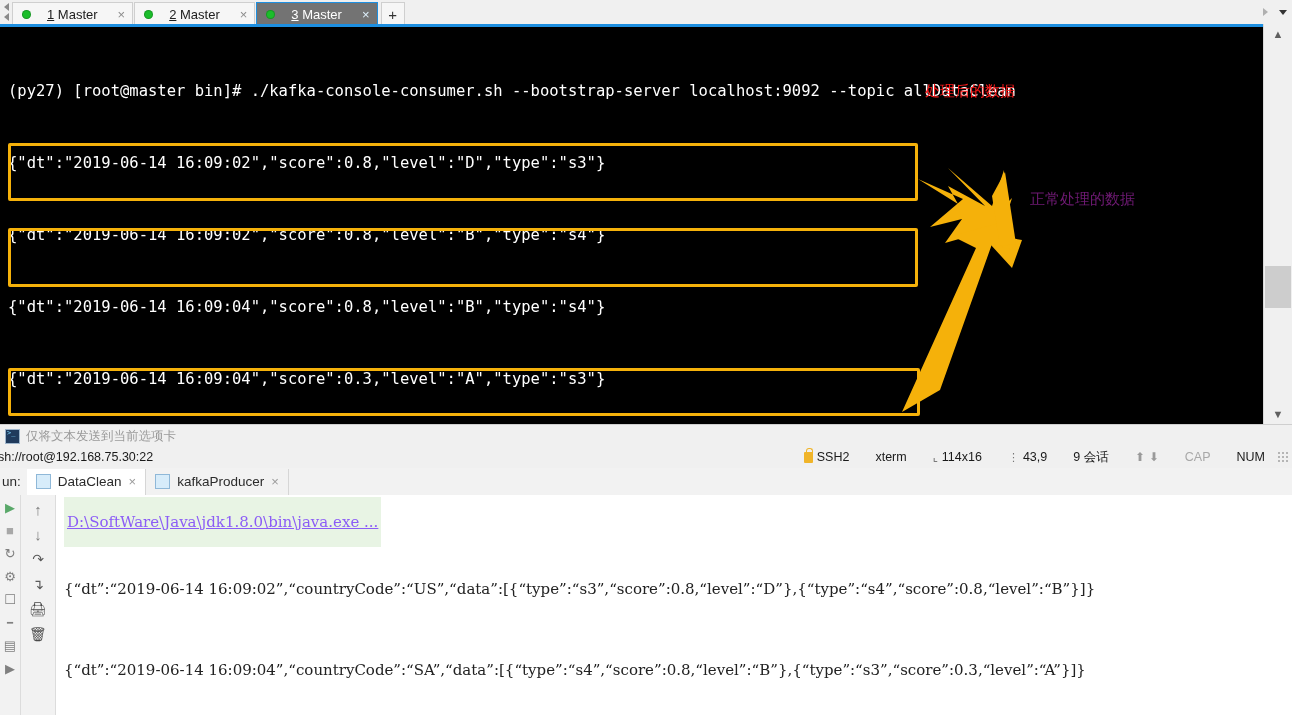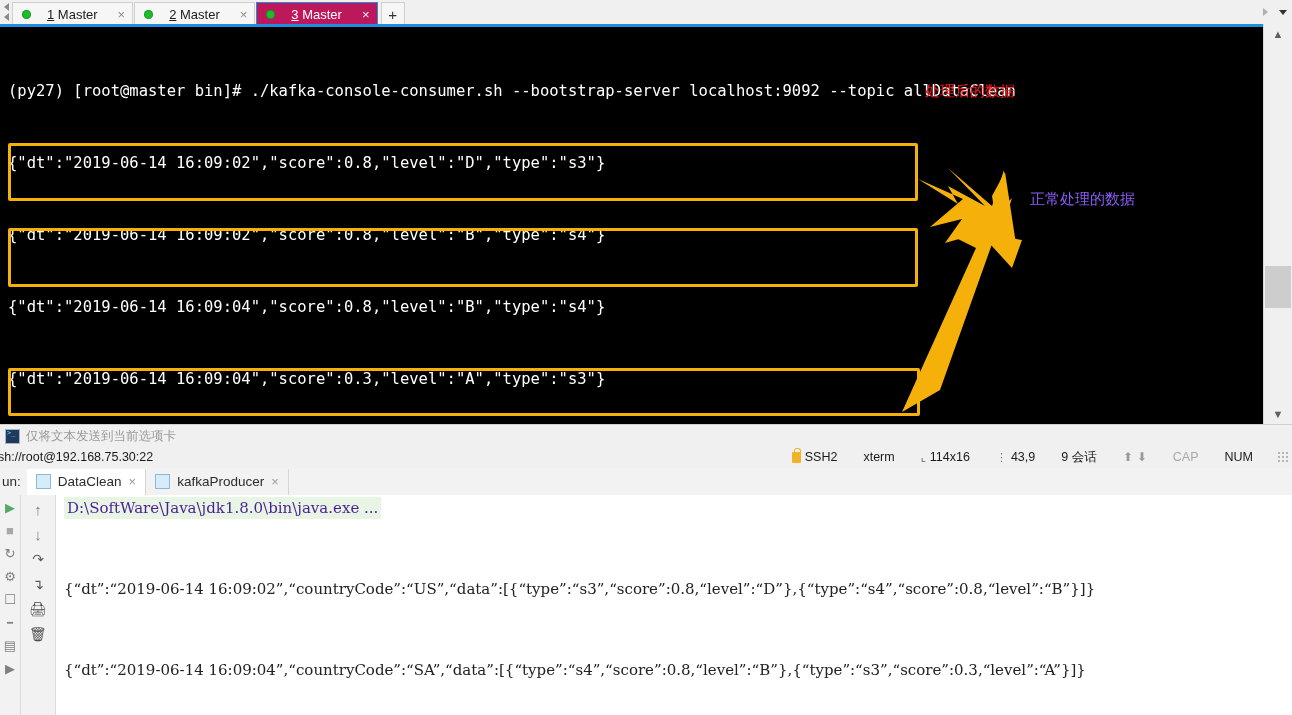--- a/index.html
+++ b/index.html
@@ -20,21 +20,21 @@
   .tab-scroll{width:12px;height:24px;display:flex;flex-direction:column;
     justify-content:center;align-items:center;}
   .tab-scroll .tri{width:0;height:0;border-top:4px solid transparent;
     border-bottom:4px solid transparent;border-right:5px solid #8a8a8a;margin:1px 0;}
   .tab{
     height:22px;display:flex;align-items:center;gap:16px;
     padding:0 7px 0 9px;margin-right:1px;
     background:#f6f6f6;border:1px solid #cfcfcf;border-bottom:none;
     font-size:13px;color:#202020;white-space:nowrap;position:relative;top:1px;
   }
-  .tab.active{background:#be185d;color:#ffffff;border-color:#1e8fe0;}
+  .tab.active{background:#737373;color:#ffffff;border-color:#1e8fe0;}
   .tab .dot{width:9px;height:9px;border-radius:50%;background:#1bbd2b;flex:none;
     box-shadow:inset 0 0 0 1px rgba(0,0,0,.2);}
   .tab .num{text-decoration:underline;}
   .tab .x{font-size:13px;color:#8c8c8c;margin-left:4px;line-height:1;}
   .tab.active .x{color:#dff0fb;}
   .tab-add{
     width:22px;height:22px;margin-left:2px;position:relative;top:1px;
     background:#f6f6f6;border:1px solid #cfcfcf;border-bottom:none;
     display:flex;align-items:center;justify-content:center;
     font-size:15px;color:#333;
@@ -70,21 +70,21 @@
     color:#606060;font-size:11px;}
   .term-sb .track{position:absolute;left:0;top:20px;width:28px;bottom:20px;background:#f0f0f0;}
   .term-sb .thumb{position:absolute;left:1px;width:26px;background:#cdcdcd;}
 
   
   .ovl{position:absolute;left:0;top:0;width:1292px;height:715px;pointer-events:none;}
   .hl-box{position:absolute;border:3px solid #f5b10a;border-radius:2px;}
   .anno{position:absolute;font-family:Liberation Sans, sans-serif;
     font-size:15px;white-space:nowrap;}
   .anno.red{color:#ff1a1a;}
-  .anno.amber{color:#8b5cf6;}
+  .anno.amber{color:#701a75;}
   .anno.redbig{color:#ee2222;font-size:18px;}
 
   
   .sendbar{
     position:absolute;left:0;top:424px;width:1292px;height:22px;
     background:#f0f0f0;border-top:1px solid #cfcfcf;
     display:flex;align-items:center;gap:6px;padding-left:5px;color:#9a9a9a;font-size:12.5px;
   }
   .sendbar .mini{width:13px;height:13px;background:#1f3a5c;border:1px solid #9fb6cc;
     position:relative;flex:none;}
@@ -122,23 +122,23 @@
   .ide-tab .x{color:#9a9a9a;font-size:13px;}
   .ide-body{position:absolute;left:0;top:27px;width:1292px;height:220px;display:flex;}
   .ide-gutter1{width:20px;height:220px;background:#f2f2f2;border-right:1px solid #dcdcdc;
     display:flex;flex-direction:column;align-items:center;padding-top:4px;gap:7px;}
   .ide-gutter2{width:34px;height:220px;background:#f2f2f2;border-right:1px solid #dcdcdc;
     display:flex;flex-direction:column;align-items:center;padding-top:6px;gap:9px;}
   .gi{width:16px;height:16px;color:#808080;display:flex;align-items:center;
     justify-content:center;font-size:13px;}
   .console{flex:1;height:220px;background:#ffffff;position:relative;overflow:hidden;}
   .console-cmd{
-    position:absolute;left:8px;top:2px;background:#e8f4e4;color:#4c1d95;
+    position:absolute;left:8px;top:2px;background:#e8f4e4;color:#8b5cf6;
     font-family:"DejaVu Serif","Liberation Serif",serif;font-size:15px;
-    padding:2px 3px;white-space:pre;
+    padding:16px 3px;white-space:pre;text-decoration:underline;
   }
   .console-lines{
     position:absolute;left:8px;top:27px;
     font-family:"DejaVu Serif","Liberation Serif",serif;
     font-size:15px;line-height:27px;color:#222222;white-space:pre;
   }
   .console-lines div{height:27px;}
   .ide-rightgutter{width:12px;height:220px;background:#ffffff;}
 </style>
 </head>
@@ -260,21 +260,21 @@
       <span>43,9</span>
     </span>
     <span class="cell">
       <span>9 会话</span>
     </span>
     <span class="cell">
       <span class="ar">⬆</span>
       <span class="ar">⬇</span>
     </span>
     <span class="cell cap">CAP</span>
-    <span class="cell" style="margin-right:24px;">NUM</span>
+    <span class="cell" style="margin-right:12px;">NUM</span>
     <span class="grip"></span>
   </div>
 
   <div class="ide">
     <div class="ide-tabs">
       <span class="runlbl">un:</span>
       <span class="ide-tab sel">
         <span class="ficon"></span>
         <span>DataClean</span>
         <span class="x">×</span>

